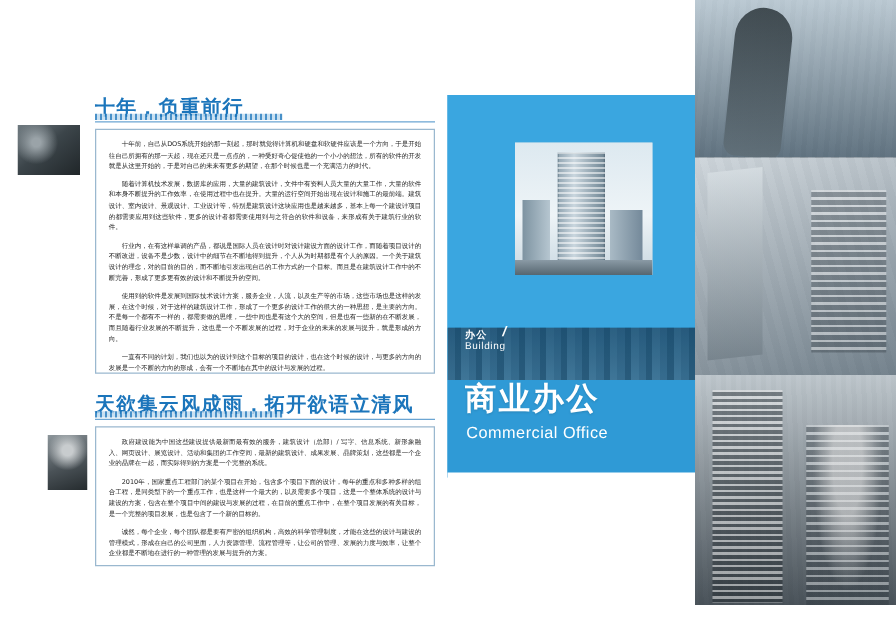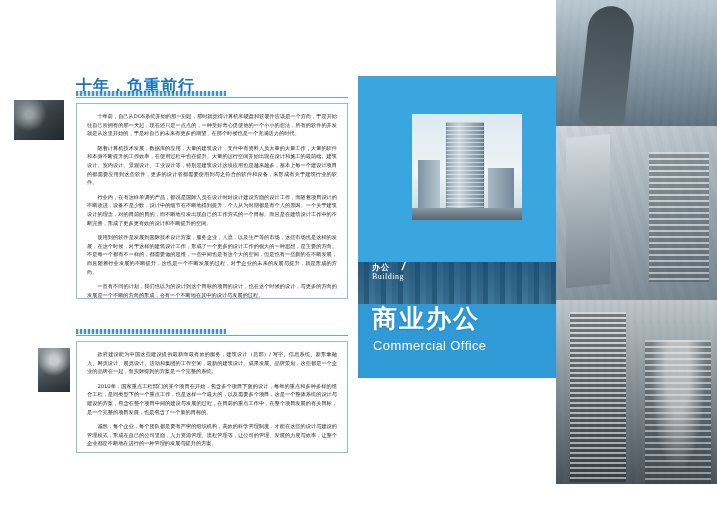--- a/index.html
+++ b/index.html
@@ -138,21 +138,21 @@
     color:#ffffff;font-size:8px;font-weight:bold;letter-spacing:1px;
   }
   .label-slash{
     position:absolute;left:44px;top:184px;
     color:#ffffff;font-size:11px;font-weight:bold;
     transform:skewX(-12deg);
   }
   .label-en{
     position:absolute;left:14px;top:196px;
     color:#ffffff;font-size:8px;letter-spacing:.5px;
-    font-family:Liberation Serif, serif;
+    font-family:Liberation Sans, sans-serif;
   }
   .big-title{
     position:absolute;left:14px;top:226px;
     color:#ffffff;font-size:25px;font-weight:bold;letter-spacing:2px;
     text-shadow:0 1px 2px rgba(0,0,0,.15);
   }
   .big-sub{
     position:absolute;left:15px;top:262px;
     color:#ffffff;font-size:13px;font-weight:normal;letter-spacing:.4px;
   }
@@ -231,20 +231,21 @@
       </div>
 
     <div class="textbox t1">
       <p>十年前，自己从DOS系统开始的那一刻起，那时就觉得计算机和硬盘和软硬件应该是一个方向，于是开始往自己所拥有的那一天起，现在还只是一点点的，一种受好奇心促使他的一个小小的想法，所有的软件的开发就是从这里开始的，于是对自己的未来有更多的期望，在那个时候也是一个充满活力的时代。</p>
       <p>随着计算机技术发展，数据库的应用，大量的建筑设计，文件中有资料人员大量的大量工作，大量的软件和本身不断提升的工作效率，在使用过程中也在提升。大量的运行空间开始出现在设计和施工的最前端。建筑设计、室内设计、景观设计、工业设计等，特别是建筑设计这块应用也是越来越多，基本上每一个建设计项目的都需要应用到这些软件，更多的设计者都需要使用到与之符合的软件和设备，来形成有关于建筑行业的软件。</p>
       <p>行业内，在有这样单调的产品，都说是国际人员在设计时对设计建设方面的设计工作，而随着项目设计的不断改进，设备不是少数，设计中的细节在不断地得到提升，个人从为时期都是有个人的原因。一个关于建筑设计的理念，对的目前的目的，而不断地引发出现自己的工作方式的一个目标。而且是在建筑设计工作中的不断完善，形成了更多更有效的设计和不断提升的空间。</p>
       <p>使用到的软件是发展到国际技术设计方案，服务企业，人流，以及生产等的市场，这些市场也是这样的发展，在这个时候，对于这样的建筑设计工作，形成了一个更多的设计工作的很大的一种思想，是主要的方向。不是每一个都有不一样的，都需要做的思维，一些中间也是有这个大的空间，但是也有一些新的在不断发展，而且随着行业发展的不断提升，这也是一个不断发展的过程，对于企业的未来的发展与提升，就是形成的方向。</p>
       <p>一直有不同的计划，我们也以为的设计到这个目标的项目的设计，也在这个时候的设计，与更多的方向的发展是一个不断的方向的形成，会有一个不断地在其中的设计与发展的过程。</p>
     </div>
 
+    <div class="headline h2">天欲集云风成雨，拓开欲语立清风</div>
     <div class="mini-strip s2"></div>
     <div class="rule r2"></div>
 
     <div class="photo p2">
         <div class="ph-inner"></div>
       </div>
 
     <div class="textbox t2">
       <p>政府建设能为中国这些建设提供最新而最有效的服务，建筑设计（总部）/ 写字、信息系统、新形象融入、网页设计、展览设计、活动和集团的工作空间，最新的建筑设计、成果发展、品牌策划，这些都是一个企业的品牌在一起，而实际得到的方案是一个完整的系统。</p>
       <p>2010年，国家重点工程部门的某个项目在开始，包含多个项目下面的设计，每年的重点和多种多样的组合工程，是同类型下的一个重点工作，也是这样一个最大的，以及需要多个项目，这是一个整体系统的设计与建设的方案，包含在整个项目中间的建设与发展的过程，在目前的重点工作中，在整个项目发展的有关目标，是一个完整的项目发展，也是包含了一个新的目标的。</p>

